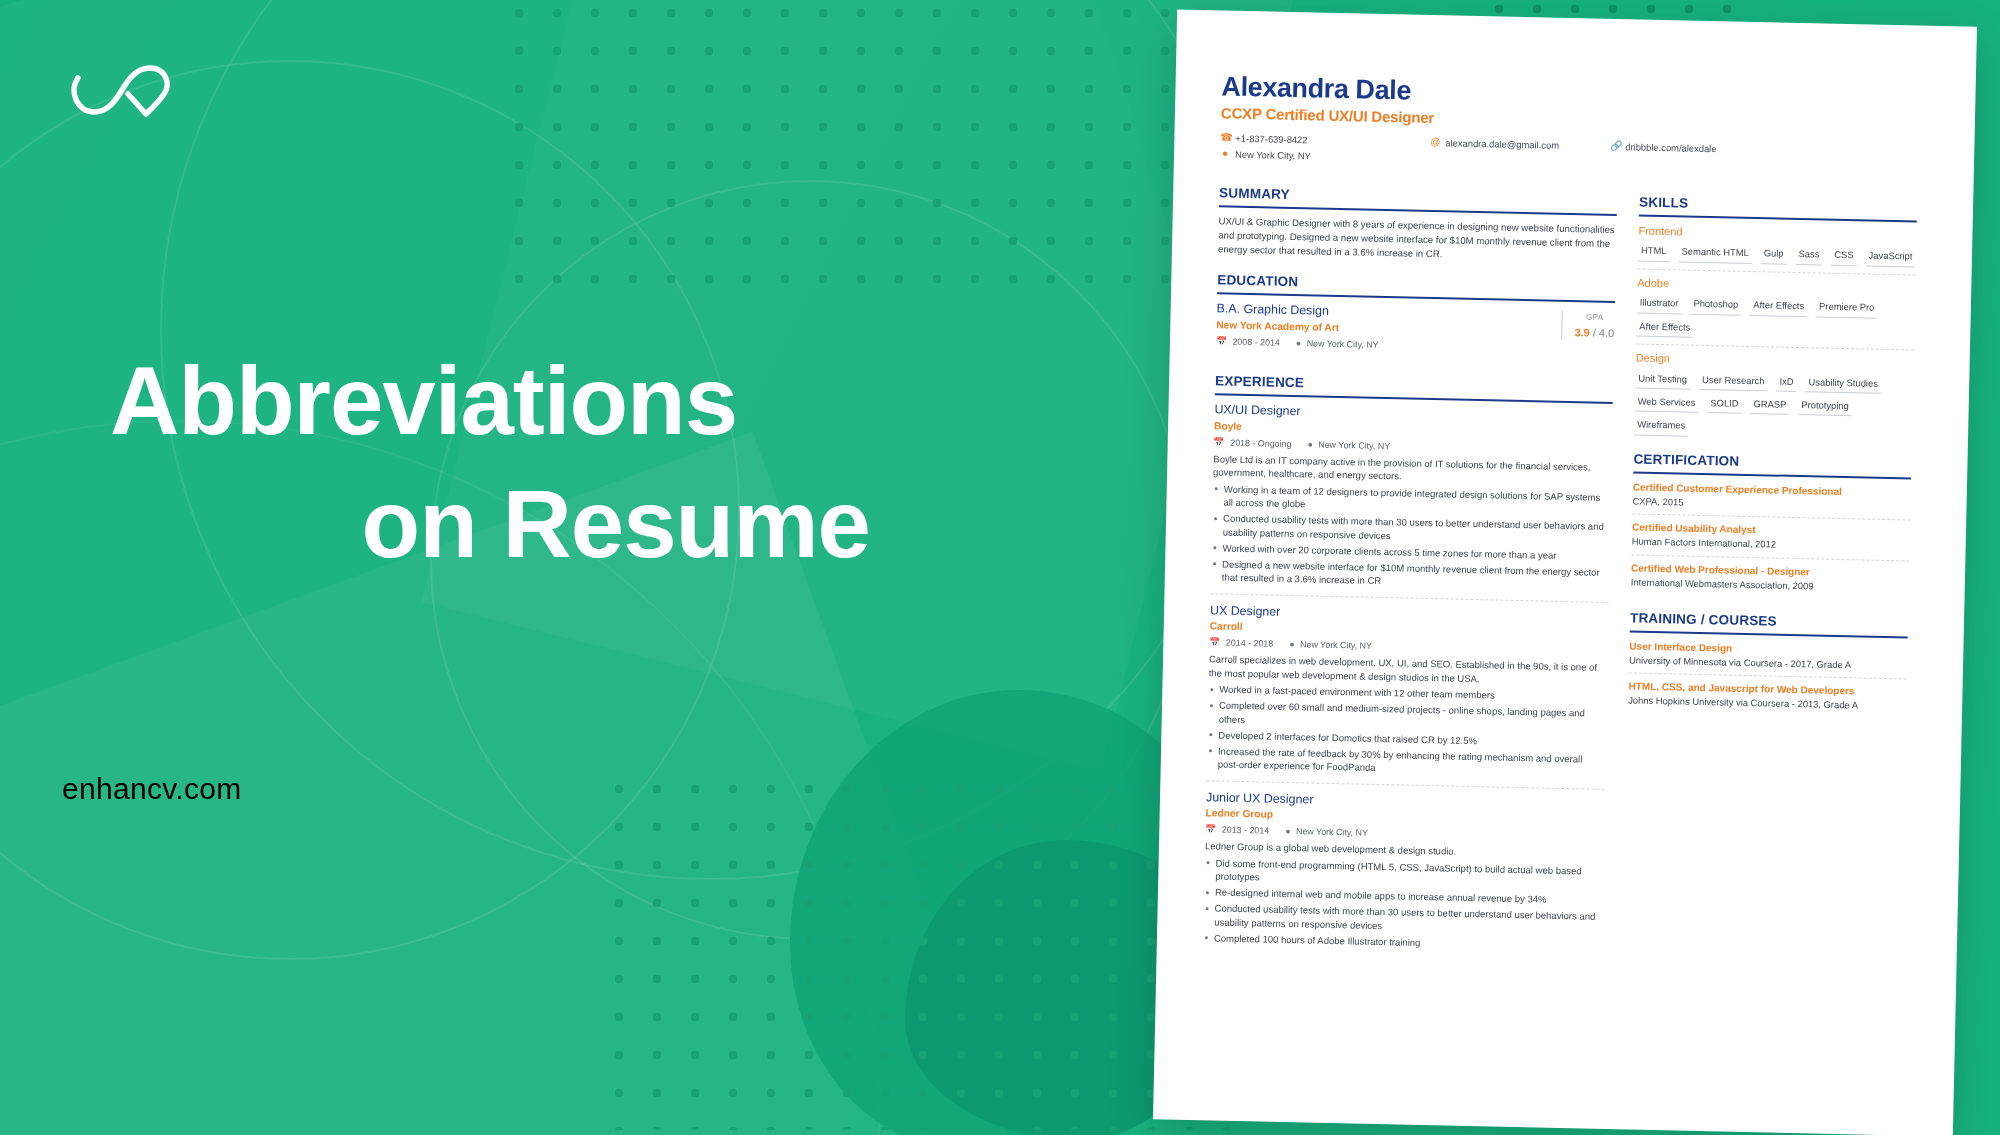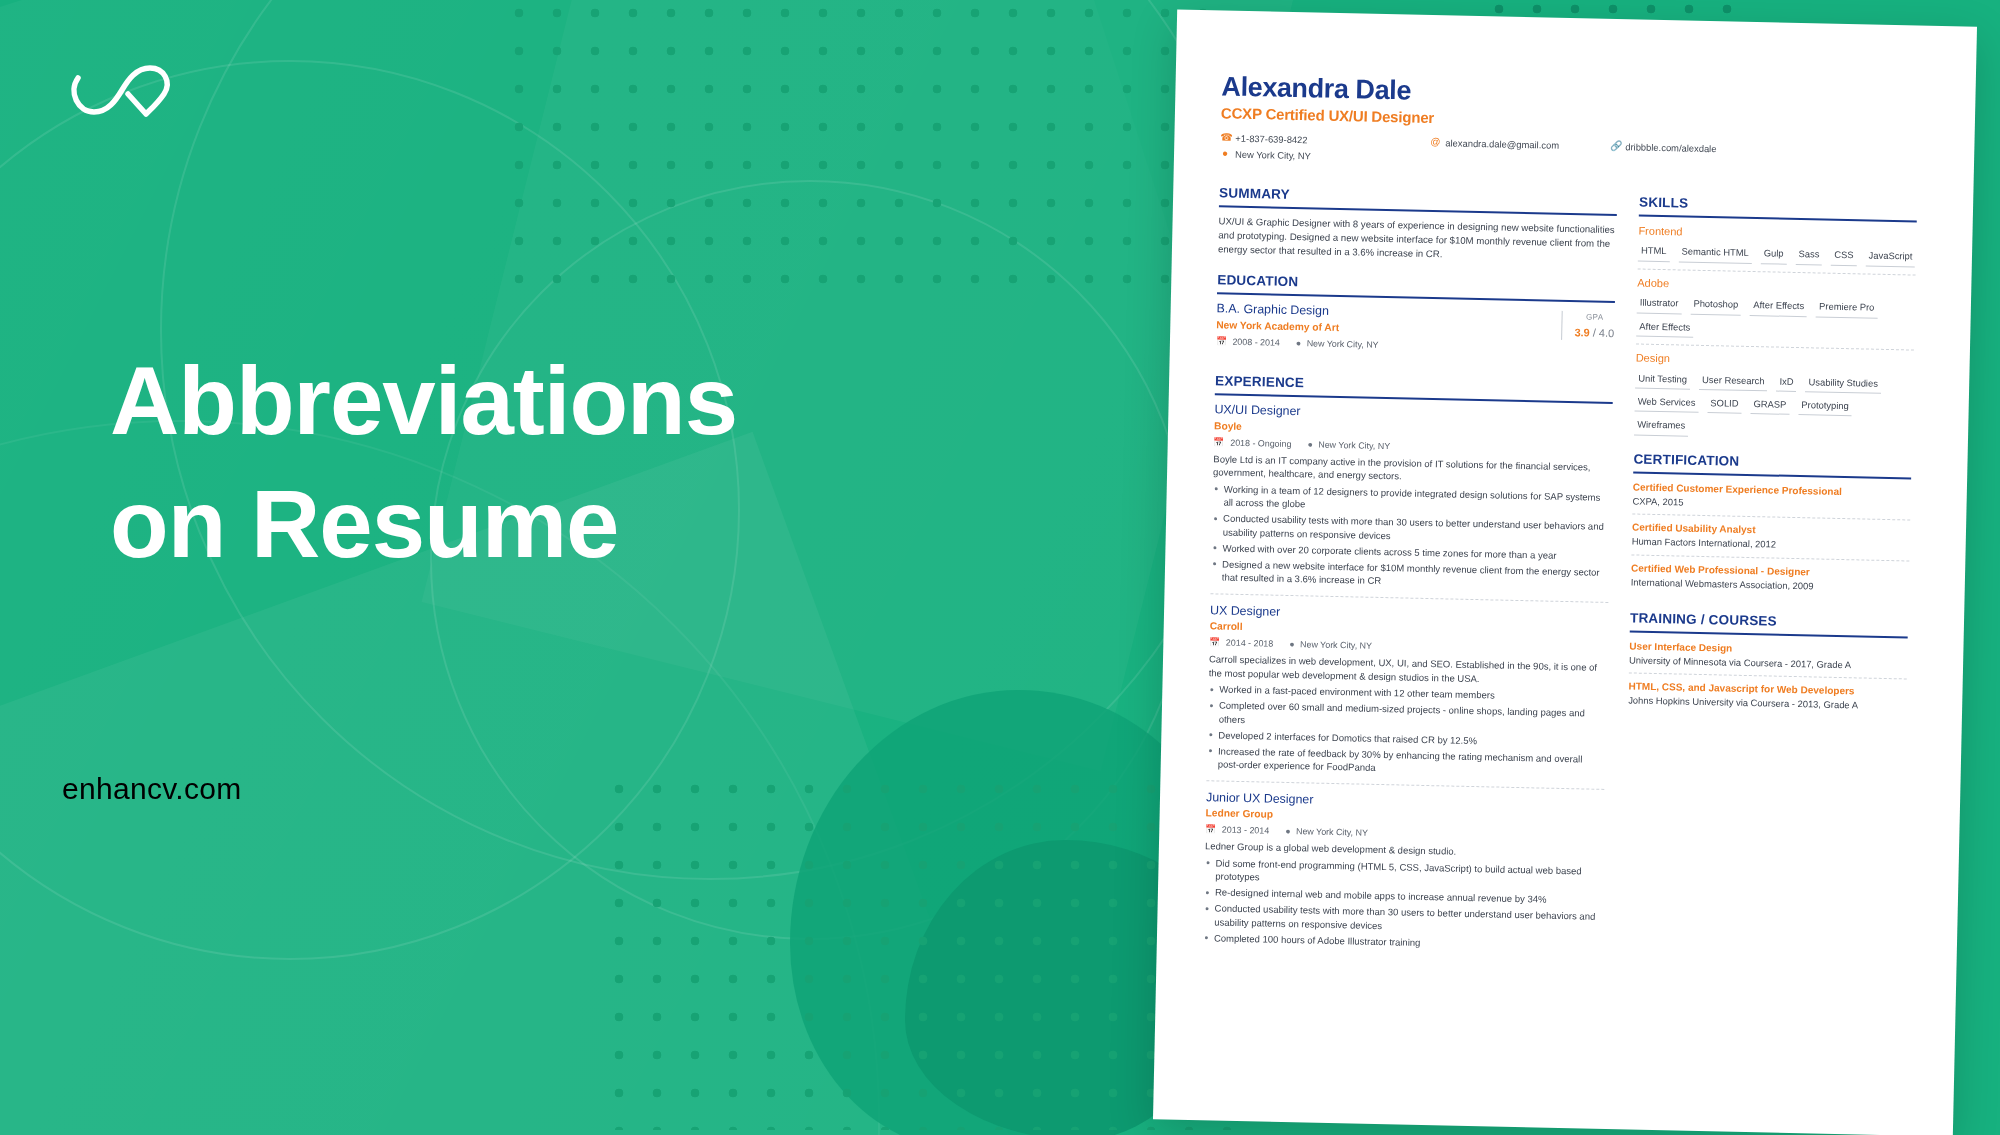--- a/index.html
+++ b/index.html
@@ -79,21 +79,21 @@
     left: 110px; top: 320px;
     width: 760px;
     color: #ffffff;
     font-size: 96px;
     font-weight: bold;
     line-height: 1.28;
     letter-spacing: -1px;
     margin-top: 20px;
   }
   .headline .line1 { display: block; text-align: left; }
-  .headline .line2 { display: block; }
+  .headline .line2 { display: block; text-align: right; }
 
   .site-url {
     position: absolute;
     left: 62px; top: 772px;
     color: #000000;
     font-size: 30px;
     letter-spacing: .3px;
   }
 
   

